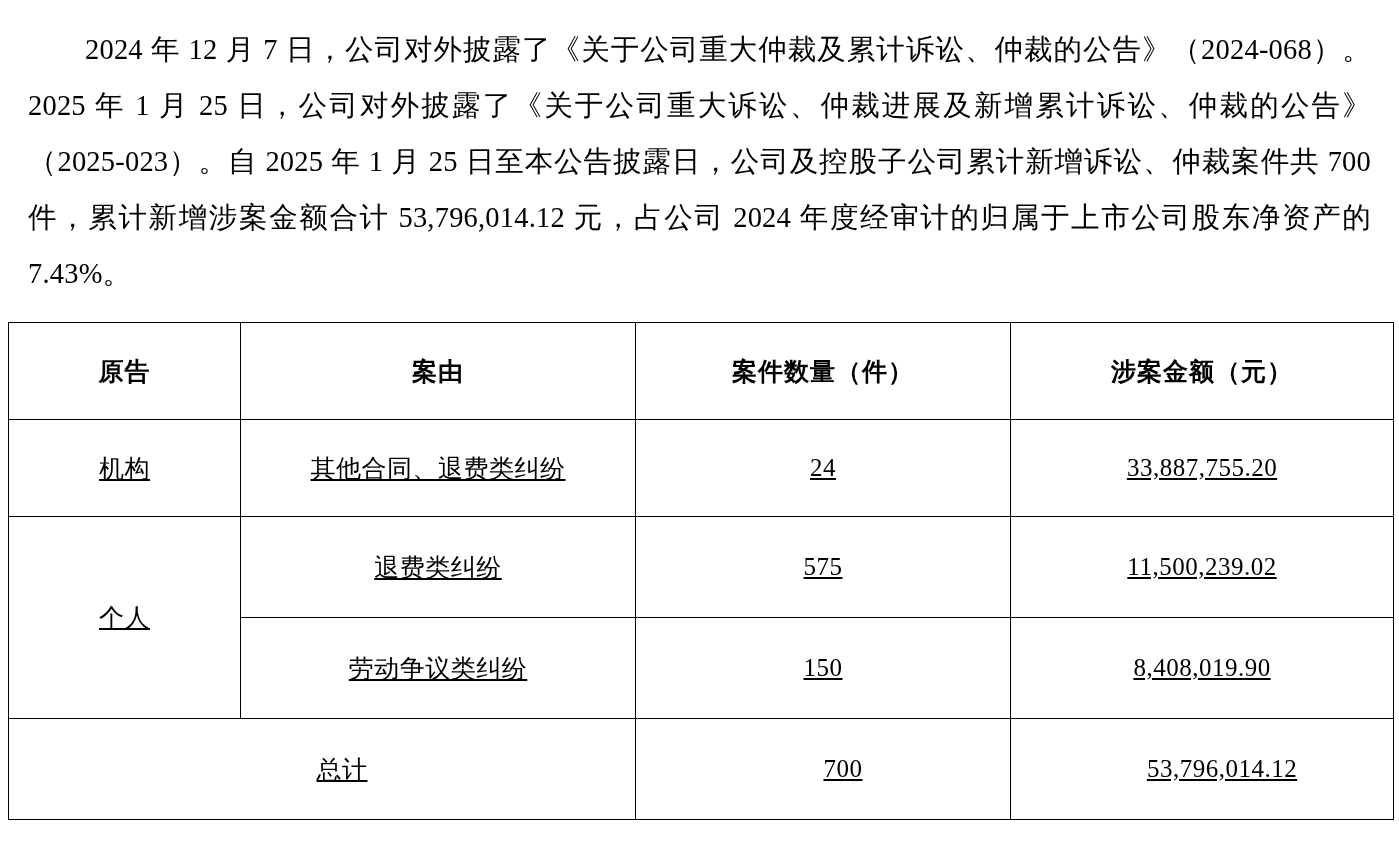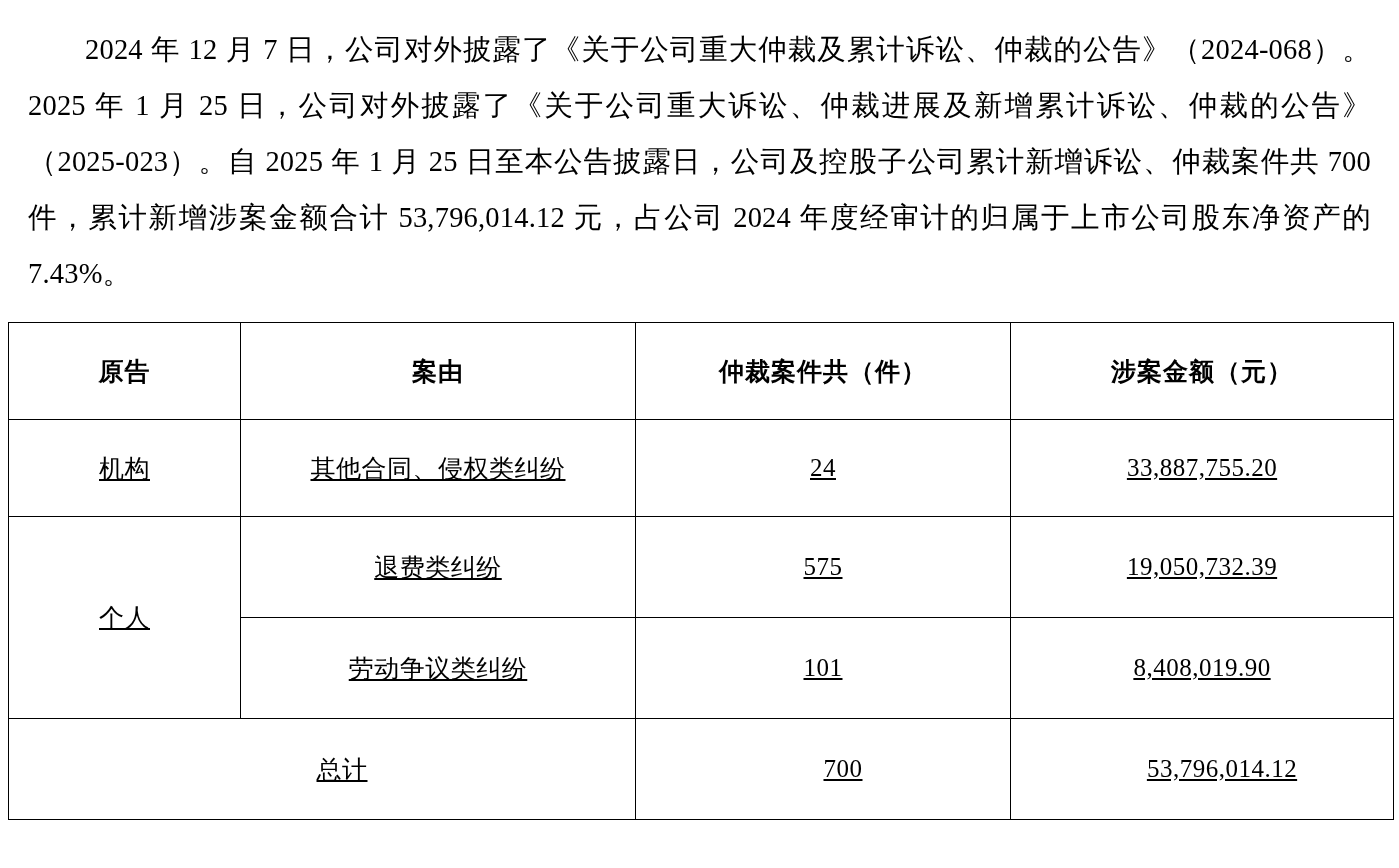--- a/index.html
+++ b/index.html
@@ -80,40 +80,40 @@
     <colgroup>
       <col class="col-plaintiff">
       <col class="col-cause">
       <col class="col-count">
       <col class="col-amount">
     </colgroup>
     <thead>
       <tr>
         <th>原告</th>
         <th>案由</th>
-        <th>仲裁案件共（件）</th>
+        <th>案件数量（件）</th>
         <th>涉案金额（元）</th>
       </tr>
     </thead>
     <tbody>
       <tr class="row-institution">
         <td>机构</td>
-        <td>其他合同、侵权类纠纷</td>
+        <td>其他合同、退费类纠纷</td>
         <td class="num-cell">24</td>
         <td class="amount-cell">33,887,755.20</td>
       </tr>
       <tr class="row-tall">
         <td rowspan="2">个人</td>
         <td>退费类纠纷</td>
         <td class="num-cell">575</td>
-        <td class="amount-cell">19,050,732.39</td>
+        <td class="amount-cell">11,500,239.02</td>
       </tr>
       <tr class="row-tall">
         <td>劳动争议类纠纷</td>
-        <td class="num-cell">101</td>
+        <td class="num-cell">150</td>
         <td class="amount-cell">8,408,019.90</td>
       </tr>
       <tr class="row-total">
         <td colspan="2">总计</td>
         <td class="num-cell">700</td>
         <td class="amount-cell">53,796,014.12</td>
       </tr>
     </tbody>
   </table>
 

